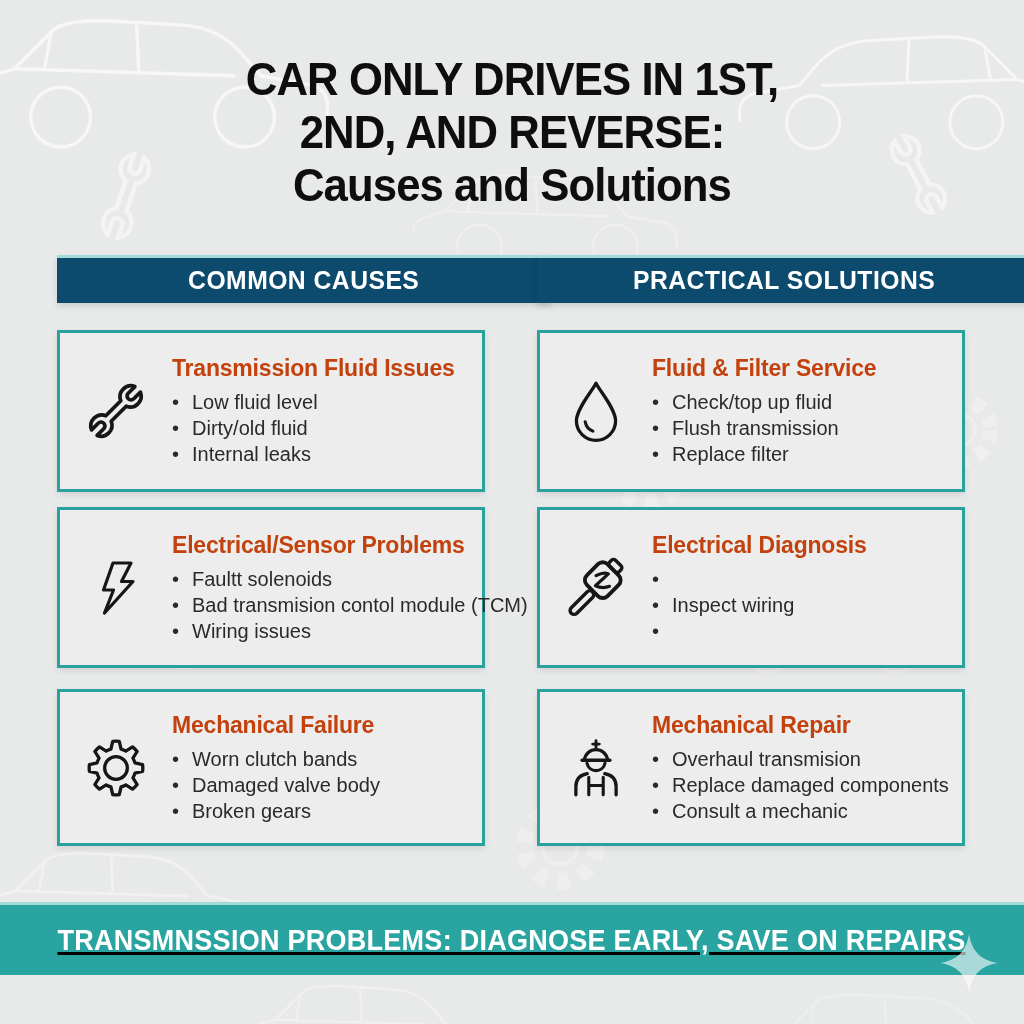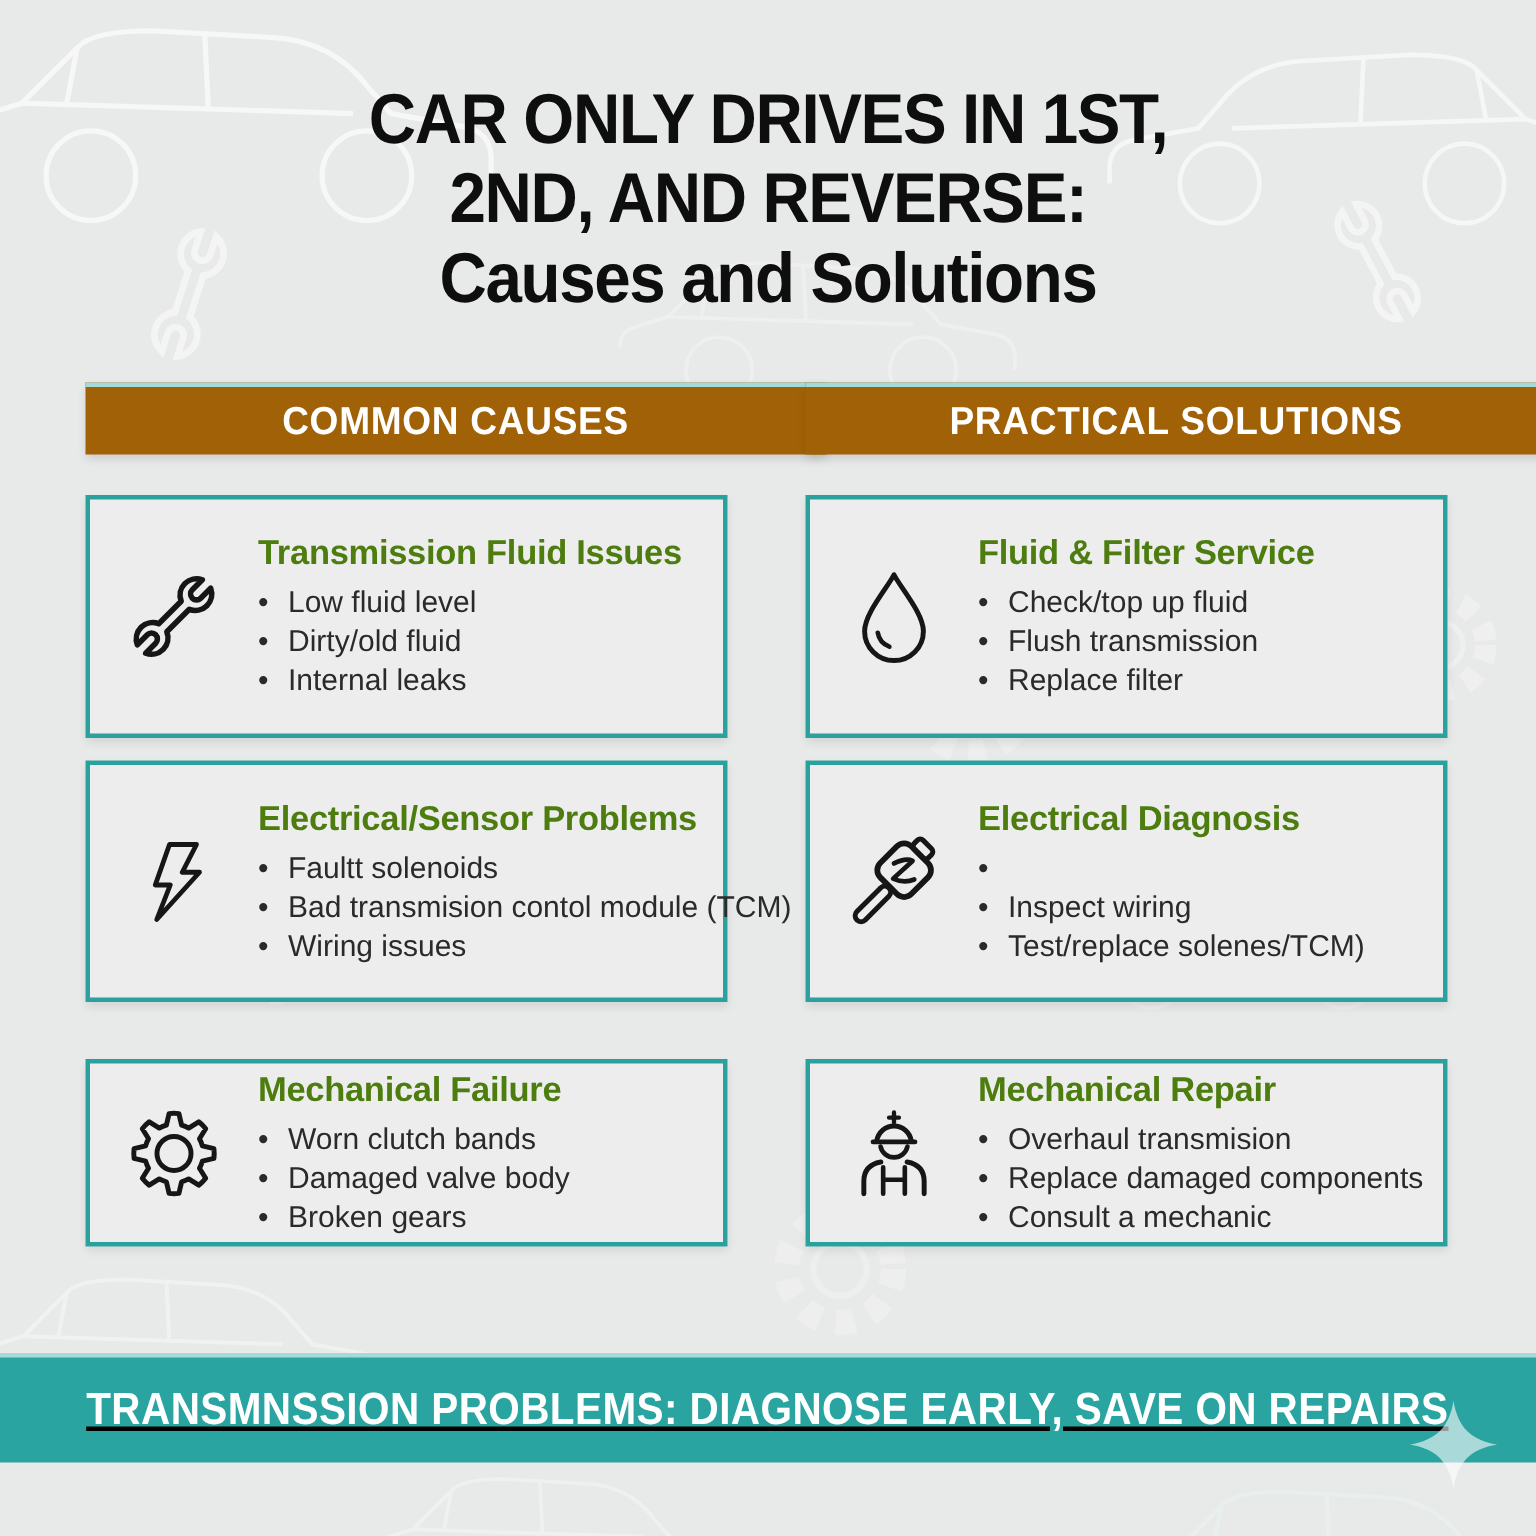--- a/index.html
+++ b/index.html
@@ -17,45 +17,45 @@
     position:absolute;top:52px;left:0;width:1024px;
     text-align:center;color:#0e0e0e;
     font-size:47px;line-height:53px;font-weight:bold;
     letter-spacing:-1px;
     transform:scaleX(0.93);transform-origin:50% 50%;
   }
 
   
   .col-header{
     position:absolute;top:255px;width:494px;height:48px;box-sizing:border-box;
-    background:#a16207;border-top:3px solid #a3dbd9;
+    background:#0c4a6e;border-top:3px solid #a3dbd9;
     display:flex;align-items:center;justify-content:center;
     box-shadow:0 3px 6px rgba(0,0,0,0.12);
   }
   .col-header .hd{
     color:#ffffff;font-size:26px;font-weight:bold;letter-spacing:0.5px;
     display:inline-block;transform:scaleX(0.95);white-space:nowrap;
   }
   .pos-hl{left:57px;} .pos-hr{left:537px;}
 
   
   .card{
     position:absolute;width:428px;box-sizing:border-box;
     background:#ededed;border:3px solid #2aa19d;
     box-shadow:0 3px 6px rgba(0,0,0,0.09);
     display:flex;align-items:center;overflow:visible;
   }
-  .r1{top:330px;height:162px;} .r2{top:507px;height:161px;} .r3{top:689px;height:125px;margin-top:17px;}
+  .r1{top:330px;height:162px;} .r2{top:507px;height:161px;} .r3{top:689px;height:157px;}
   .cl{left:57px;} .cr{left:537px;align-items:center;}
 
   .icon-wrap{flex:0 0 112px;display:flex;align-items:center;justify-content:center;}
   .icon-wrap svg{display:block;}
   .content{flex:1 1 auto;min-width:0;padding-right:6px;}
   .card-title{
-    margin:0 0 7px 0;font-size:23px;font-weight:bold;color:#4d7c0f;letter-spacing:-0.2px;
+    margin:0 0 7px 0;font-size:23px;font-weight:bold;color:#c2410c;letter-spacing:-0.2px;
   }
   .bullet-row{display:flex;font-size:20px;line-height:26px;color:#2a2a2a;}
   .bullet-row .marker{flex:0 0 20px;}
   .bullet-text{white-space:nowrap;}
 
   
   .footer-banner{
     position:absolute;left:0;top:902px;width:1024px;height:73px;box-sizing:border-box;
     background:#2aa4a0;border-top:3px solid #a3dbd9;
     display:flex;align-items:center;justify-content:center;text-decoration:underline;
@@ -203,21 +203,20 @@
     <h2 class="card-title">Electrical Diagnosis</h2>
     <div class="bullet-row">
         <span class="marker">•</span>
       </div>
     <div class="bullet-row">
         <span class="marker">•</span>
         <span class="bullet-text">Inspect wiring</span>
       </div>
     <div class="bullet-row">
         <span class="marker">•</span>
-        <span class="bullet-text">Test/replace solenes/TCM)</span>
       </div>
   </div>
 </section>
 
 <section class="card r3 cl">
   <div class="icon-wrap">
     <svg width="66" height="66" viewBox="0 0 64 64">
       <path class="ico" stroke-width="3.2" d="M50.35 27.08 L57.8 28.8 A26 26 0 0 1 57.8 35.2 L50.35 36.92 A19 19 0 0 1 48.45 41.5 L52.5 48 A26 26 0 0 1 48 52.5 L41.5 48.45 A19 19 0 0 1 36.92 50.35 L35.17 57.8 A26 26 0 0 1 28.83 57.8 L27.08 50.35 A19 19 0 0 1 22.5 48.45 L16 52.5 A26 26 0 0 1 11.5 48 L15.55 41.5 A19 19 0 0 1 13.65 36.92 L6.2 35.17 A26 26 0 0 1 6.2 28.83 L13.65 27.08 A19 19 0 0 1 15.55 22.5 L11.5 16 A26 26 0 0 1 16 11.5 L22.5 15.55 A19 19 0 0 1 27.08 13.65 L28.83 6.2 A26 26 0 0 1 35.17 6.2 L36.92 13.65 A19 19 0 0 1 41.5 15.55 L48 11.5 A26 26 0 0 1 52.5 16 L48.45 22.5 A19 19 0 0 1 50.35 27.08 Z"></path>
       <circle class="ico" stroke-width="3.2" cx="32" cy="32" r="11"></circle>
     </svg>

